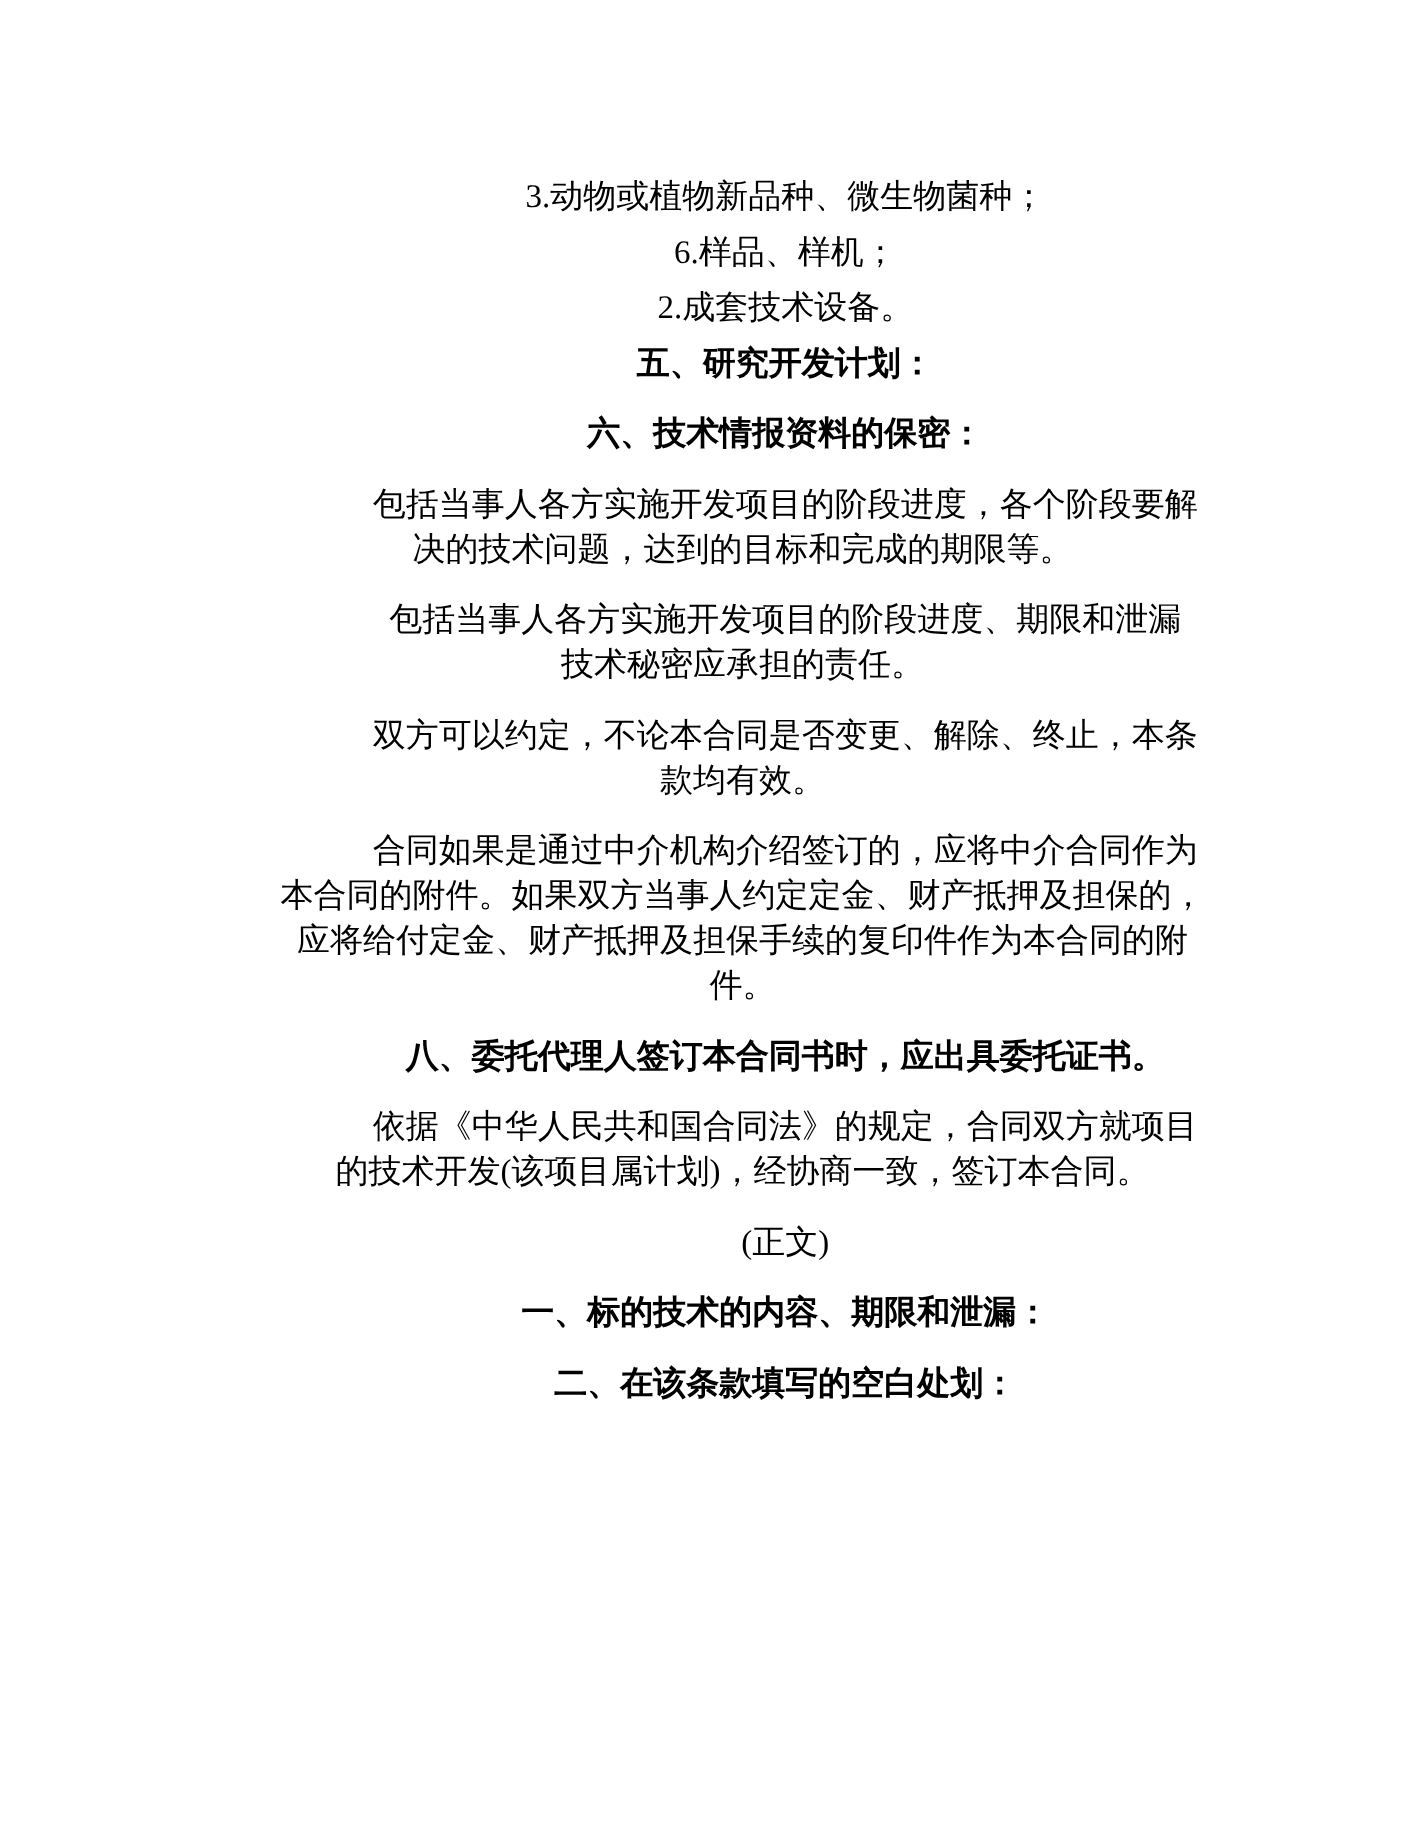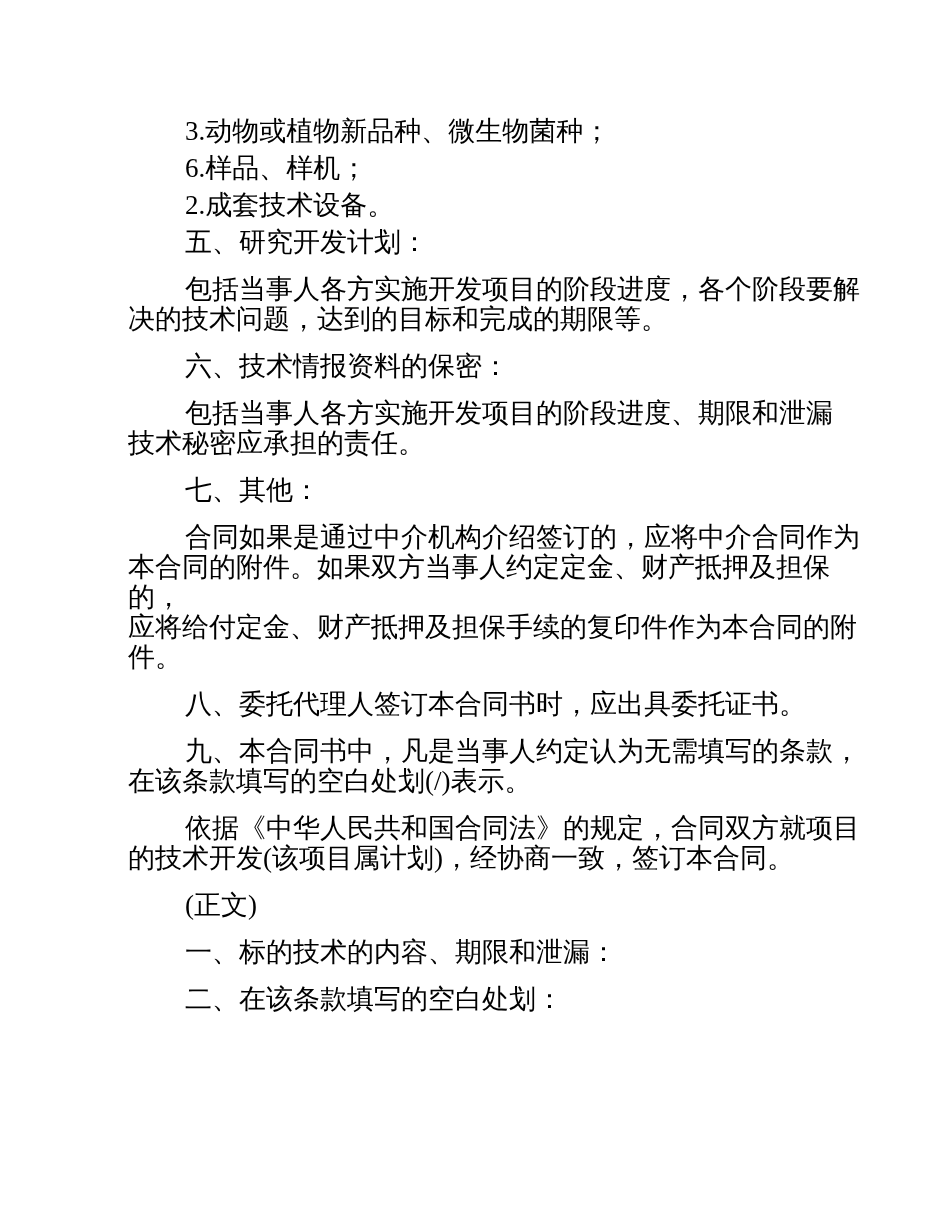--- a/index.html
+++ b/index.html
@@ -15,54 +15,53 @@
     font-family: "Liberation Serif", "DejaVu Serif", serif;
   }
   .page {
     box-sizing: border-box;
     width: 950px;
     height: 1230px;
     padding: 116px 88px 0 128px;
     background: #ffffff;
   }
   .block {
-    font-size: 27px;
+    font-size: 22px;
     line-height: 30px;
     white-space: pre-line;      
     text-indent: 57px;          
     margin: 0 0 17px 0;
-    text-align: left;
+    text-align: center;
   }
   .li {
     margin-bottom: 7px;         
   }
   .heading {
-    font-weight: 400;
+    font-weight: 700;
     font-family: "Liberation Serif", "DejaVu Serif", serif;
   }
 </style>
 </head>
 <body>
 
 <div class="page">
   <div class="block li">3.动物或植物新品种、微生物菌种；</div>
   <div class="block li">6.样品、样机；</div>
   <div class="block li">2.成套技术设备。</div>
   <div class="block heading">五、研究开发计划：</div>
+  <div class="block heading">六、技术情报资料的保密：</div>
   <div class="block">包括当事人各方实施开发项目的阶段进度，各个阶段要解
 决的技术问题，达到的目标和完成的期限等。</div>
-  <div class="block heading">六、技术情报资料的保密：</div>
   <div class="block">包括当事人各方实施开发项目的阶段进度、期限和泄漏
 技术秘密应承担的责任。</div>
-  <div class="block heading">七、其他：</div>
+  <div class="block">双方可以约定，不论本合同是否变更、解除、终止，本条
+款均有效。</div>
   <div class="block">合同如果是通过中介机构介绍签订的，应将中介合同作为
 本合同的附件。如果双方当事人约定定金、财产抵押及担保的，
 应将给付定金、财产抵押及担保手续的复印件作为本合同的附
 件。</div>
   <div class="block heading">八、委托代理人签订本合同书时，应出具委托证书。</div>
-  <div class="block heading">九、本合同书中，凡是当事人约定认为无需填写的条款，
-在该条款填写的空白处划(/)表示。</div>
   <div class="block">依据《中华人民共和国合同法》的规定，合同双方就项目
 的技术开发(该项目属计划)，经协商一致，签订本合同。</div>
   <div class="block">(正文)</div>
   <div class="block heading">一、标的技术的内容、期限和泄漏：</div>
   <div class="block heading">二、在该条款填写的空白处划：</div>
 </div>
 
 </body></html>

